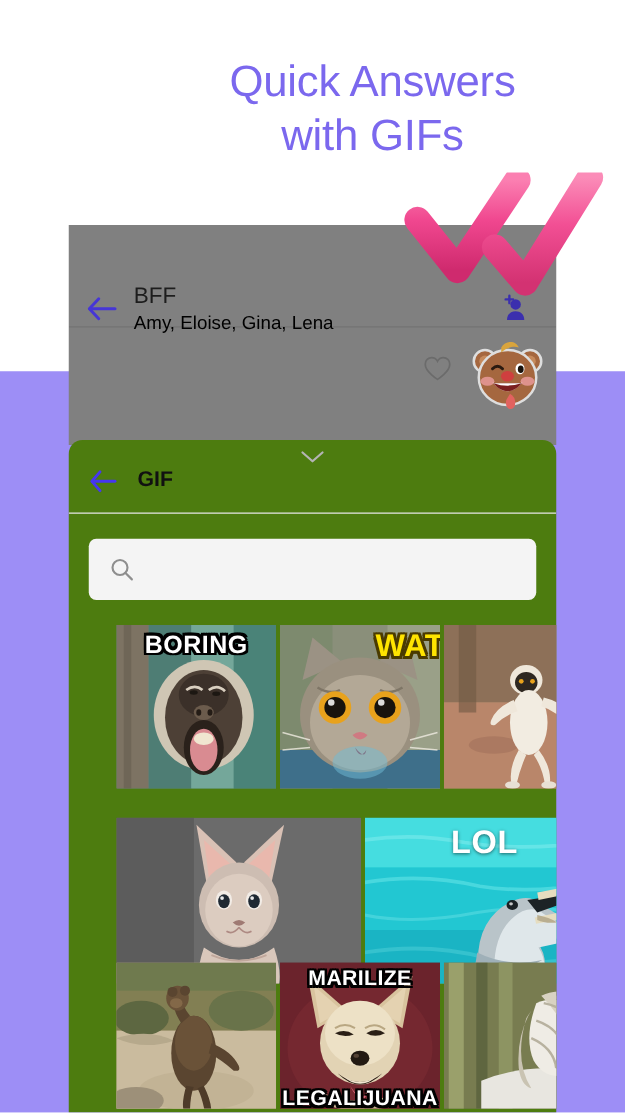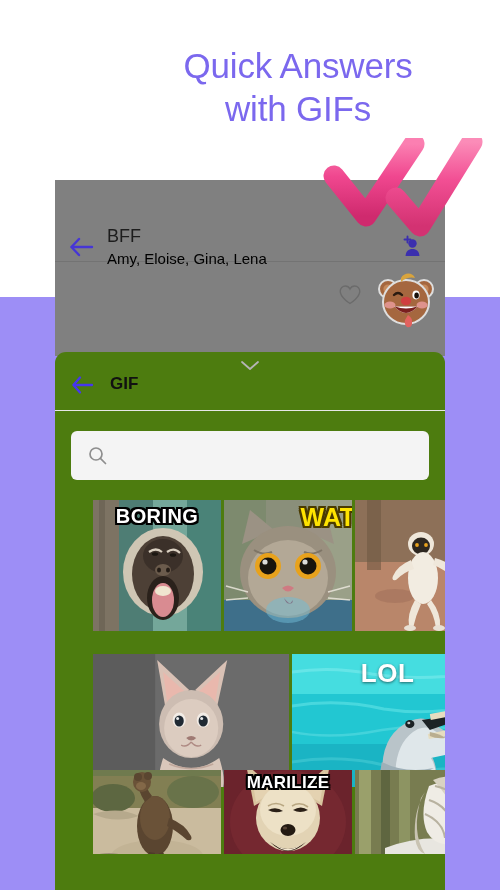--- a/index.html
+++ b/index.html
@@ -193,21 +193,21 @@
   .grid-row {
     position: absolute;
     left: 0;
     width: 390px;
     display: flex;
     gap: 3px;
     padding-left: 38px;
   }
   #grid-row-1 { top: 0px;   height: 131px; }
   #grid-row-2 { top: 134px; height: 133px; margin-top: 20px; }
-  #grid-row-3 { top: 270px; height: 84px; }
+  #grid-row-3 { top: 270px; height: 117px; }
 
   .tile {
     position: relative;
     overflow: hidden;
     height: 100%;
   }
   .tile-label {
     position: absolute;
     left: 0; width: 100%;
     text-align: center;
@@ -529,20 +529,21 @@
           <ellipse cx="64" cy="78" rx="7.5" ry="6" fill="#231a12"></ellipse>
           <ellipse cx="61" cy="76" rx="2.2" ry="1.6" fill="#554335"></ellipse>
           <path d="M46 90 q18 14 36 0 q-18 18 -36 0 Z" fill="#2e2017"></path>
           <path d="M50 92 q14 10 28 0 q-14 13 -28 0 Z" fill="#f2e7d2"></path>
           <path d="M56 100 q8 16 14 4 q-2 14 -14 -4 Z" fill="#e06d7e"></path>
           <path d="M30 104 q34 16 68 0 q-4 16 -34 16 q-30 0 -34 -16 Z" fill="#c8b693"></path>
           <path d="M24 104 q6 10 14 12" stroke="#9c2b34" stroke-width="6" fill="none"></path>
           <circle cx="30" cy="110" r="5" fill="#cfd2d6"></circle>
         </svg>
         <div class="tile-label label-white" style="top:4px;font-size:17px;letter-spacing:0.3px">MARILIZE</div>
+        <div class="tile-label label-white" style="top:100px;font-size:17px;letter-spacing:0.3px">LEGALIJUANA</div>
       </div>
 
       <div class="tile" style="flex:1">
         <svg width="100%" height="100%" viewBox="0 0 128 120" preserveAspectRatio="xMidYMid slice">
           <rect width="128" height="120" fill="#6a6f4a"></rect>
           <rect x="0" y="0" width="128" height="120" fill="#787c50"></rect>
           <rect x="4" y="0" width="12" height="120" fill="#9aa06b"></rect>
           <rect x="26" y="0" width="9" height="120" fill="#5f6640"></rect>
           <rect x="44" y="0" width="11" height="120" fill="#8d9462"></rect>
           <rect x="104" y="0" width="12" height="120" fill="#9aa06b"></rect>

